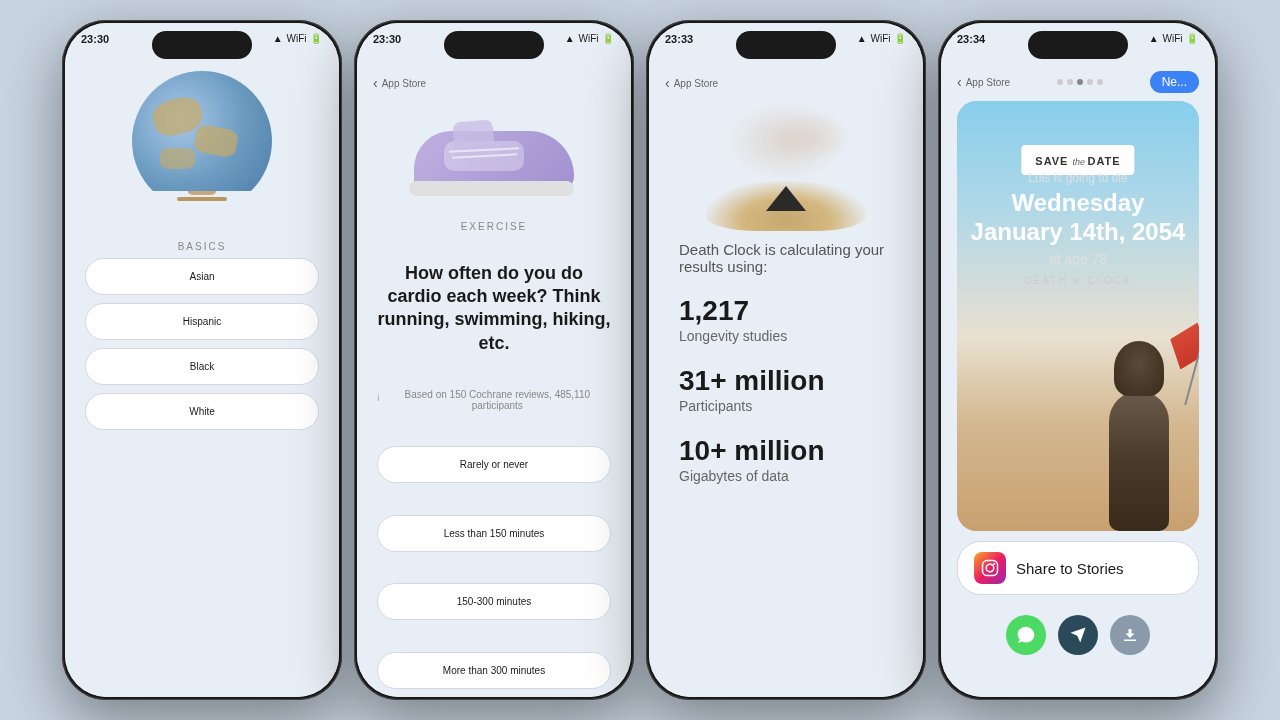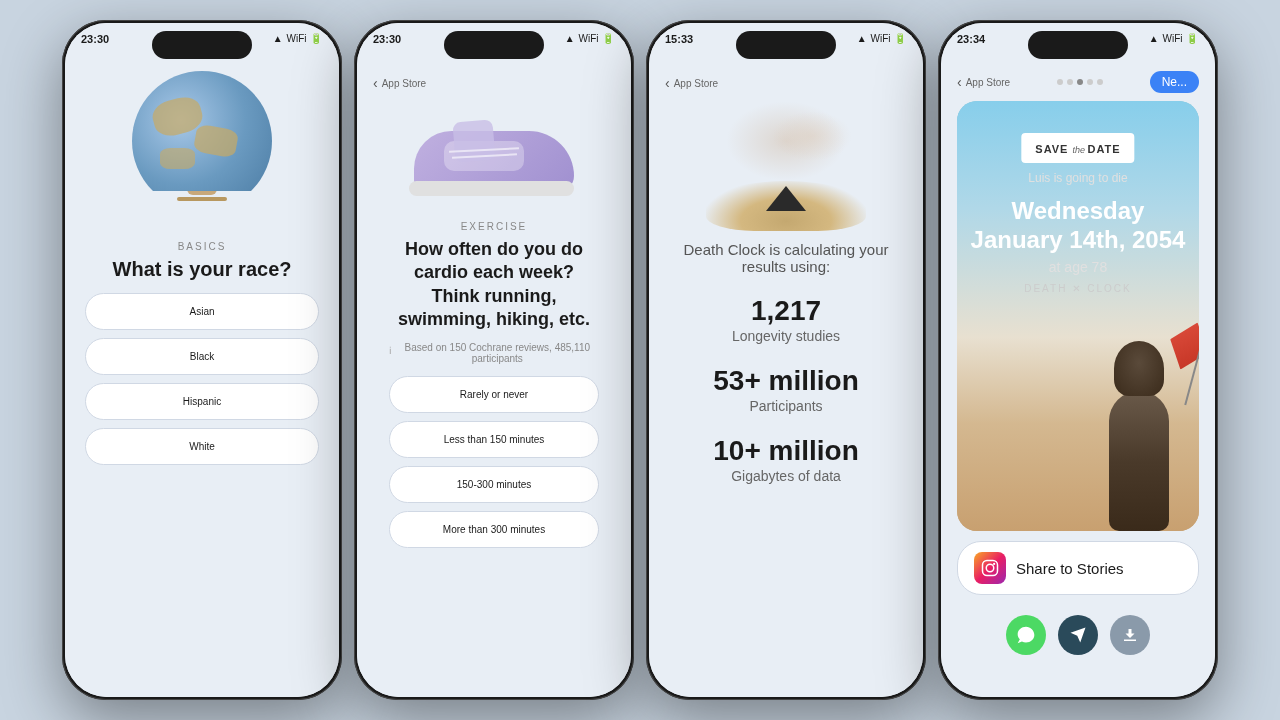--- a/index.html
+++ b/index.html
@@ -137,24 +137,25 @@
 
     
     .phone2-content {
       background: #e8eef5;
       display: flex;
       flex-direction: column;
       height: 100%;
     }
 
     .exercise-content {
-      padding: 12px 32px 0;
+      padding: 12px 20px 0;
       flex: 1;
       display: flex;
       flex-direction: column;
+      justify-content: space-between;
     }
 
     .exercise-label {
       font-size: 10px;
       letter-spacing: 2px;
       color: #888;
       text-transform: uppercase;
       text-align: center;
       margin-bottom: 6px;
     }
@@ -187,21 +188,21 @@
     
     .phone3-content {
       background: #e8eef5;
       display: flex;
       flex-direction: column;
       height: 100%;
       align-items: center;
     }
 
     .calc-text-area {
-      text-align: center;
+      text-align: left;
       padding: 0 30px;
       margin-bottom: 20px;
     }
 
     .calc-text {
       font-size: 15px;
       color: #555;
       margin-bottom: 20px;
     }
 
@@ -273,39 +274,39 @@
     }
 
     .save-date-header {
       background: white;
       margin: 16px auto 0;
       padding: 6px 14px;
       border-radius: 4px;
       text-align: center;
       display: inline-block;
       position: absolute;
-      top: 16px;
+      top: 28px;
       left: 50%;
       transform: translateX(-50%);
       white-space: nowrap;
     }
 
     .card-body {
       position: absolute;
       top: 70px;
       left: 0;
       right: 0;
       text-align: center;
       color: white;
     }
 
     .card-subtitle {
       font-size: 12px;
       color: #e0e0e0;
-      margin-bottom: 12px;
+      margin-bottom: 4px;
     }
 
     .card-date {
       font-size: 24px;
       font-weight: 700;
       color: white;
       line-height: 1.2;
     }
 
     .card-age {
@@ -417,27 +418,26 @@
             <div style="position:absolute;top:40%;left:45%;width:30%;height:20%;background:rgba(200,170,100,0.7);border-radius:30%;transform:rotate(10deg);"></div>
             <div style="position:absolute;top:55%;left:20%;width:25%;height:15%;background:rgba(200,170,100,0.6);border-radius:30%;"></div>
           </div>
         </div>
         <div style="width:30px;height:14px;background:#c8a87a;border-radius:0 0 6px 6px;margin-top:-10px;"></div>
         <div style="width:50px;height:4px;background:#b89860;border-radius:2px;margin-top:2px;"></div>
       </div>
 
       <div class="question-section">
         <div class="section-label">BASICS</div>
-        <div class="question-title">What is your race?</div>
       </div>
 
       <div class="options-list">
         <button class="option-btn">Asian</button>
+        <button class="option-btn">Hispanic</button>
         <button class="option-btn">Black</button>
-        <button class="option-btn">Hispanic</button>
         <button class="option-btn">White</button>
       </div>
     </div>
   </div>
 </div>
 
 <div class="phone">
   <div class="phone-inner">
     <div class="notch-area">
       <span class="status-left">23:30</span>
@@ -483,21 +483,21 @@
         <button class="option-btn">150-300 minutes</button>
         <button class="option-btn">More than 300 minutes</button>
       </div>
     </div>
   </div>
 </div>
 
 <div class="phone">
   <div class="phone-inner">
     <div class="notch-area">
-      <span class="status-left">15:33</span>
+      <span class="status-left">23:33</span>
       <div class="dynamic-island"></div>
       <div class="status-right">
         <span>▲</span>
         <span>WiFi</span>
         <span>🔋</span>
       </div>
     </div>
     <div class="phone-content phone3-content" style="align-items:center;">
       <div class="app-store-bar" style="width:100%;">
         <span class="chevron-left">‹</span>
@@ -516,21 +516,21 @@
 
       <div class="calc-text-area">
         <div class="calc-text">Death Clock is calculating your results using:</div>
 
         <div class="stat-block">
           <span class="stat-number">1,217</span>
           <span class="stat-label">Longevity studies</span>
         </div>
 
         <div class="stat-block">
-          <span class="stat-number">53+ million</span>
+          <span class="stat-number">31+ million</span>
           <span class="stat-label">Participants</span>
         </div>
 
         <div class="stat-block">
           <span class="stat-number">10+ million</span>
           <span class="stat-label">Gigabytes of data</span>
         </div>
       </div>
     </div>
   </div>

